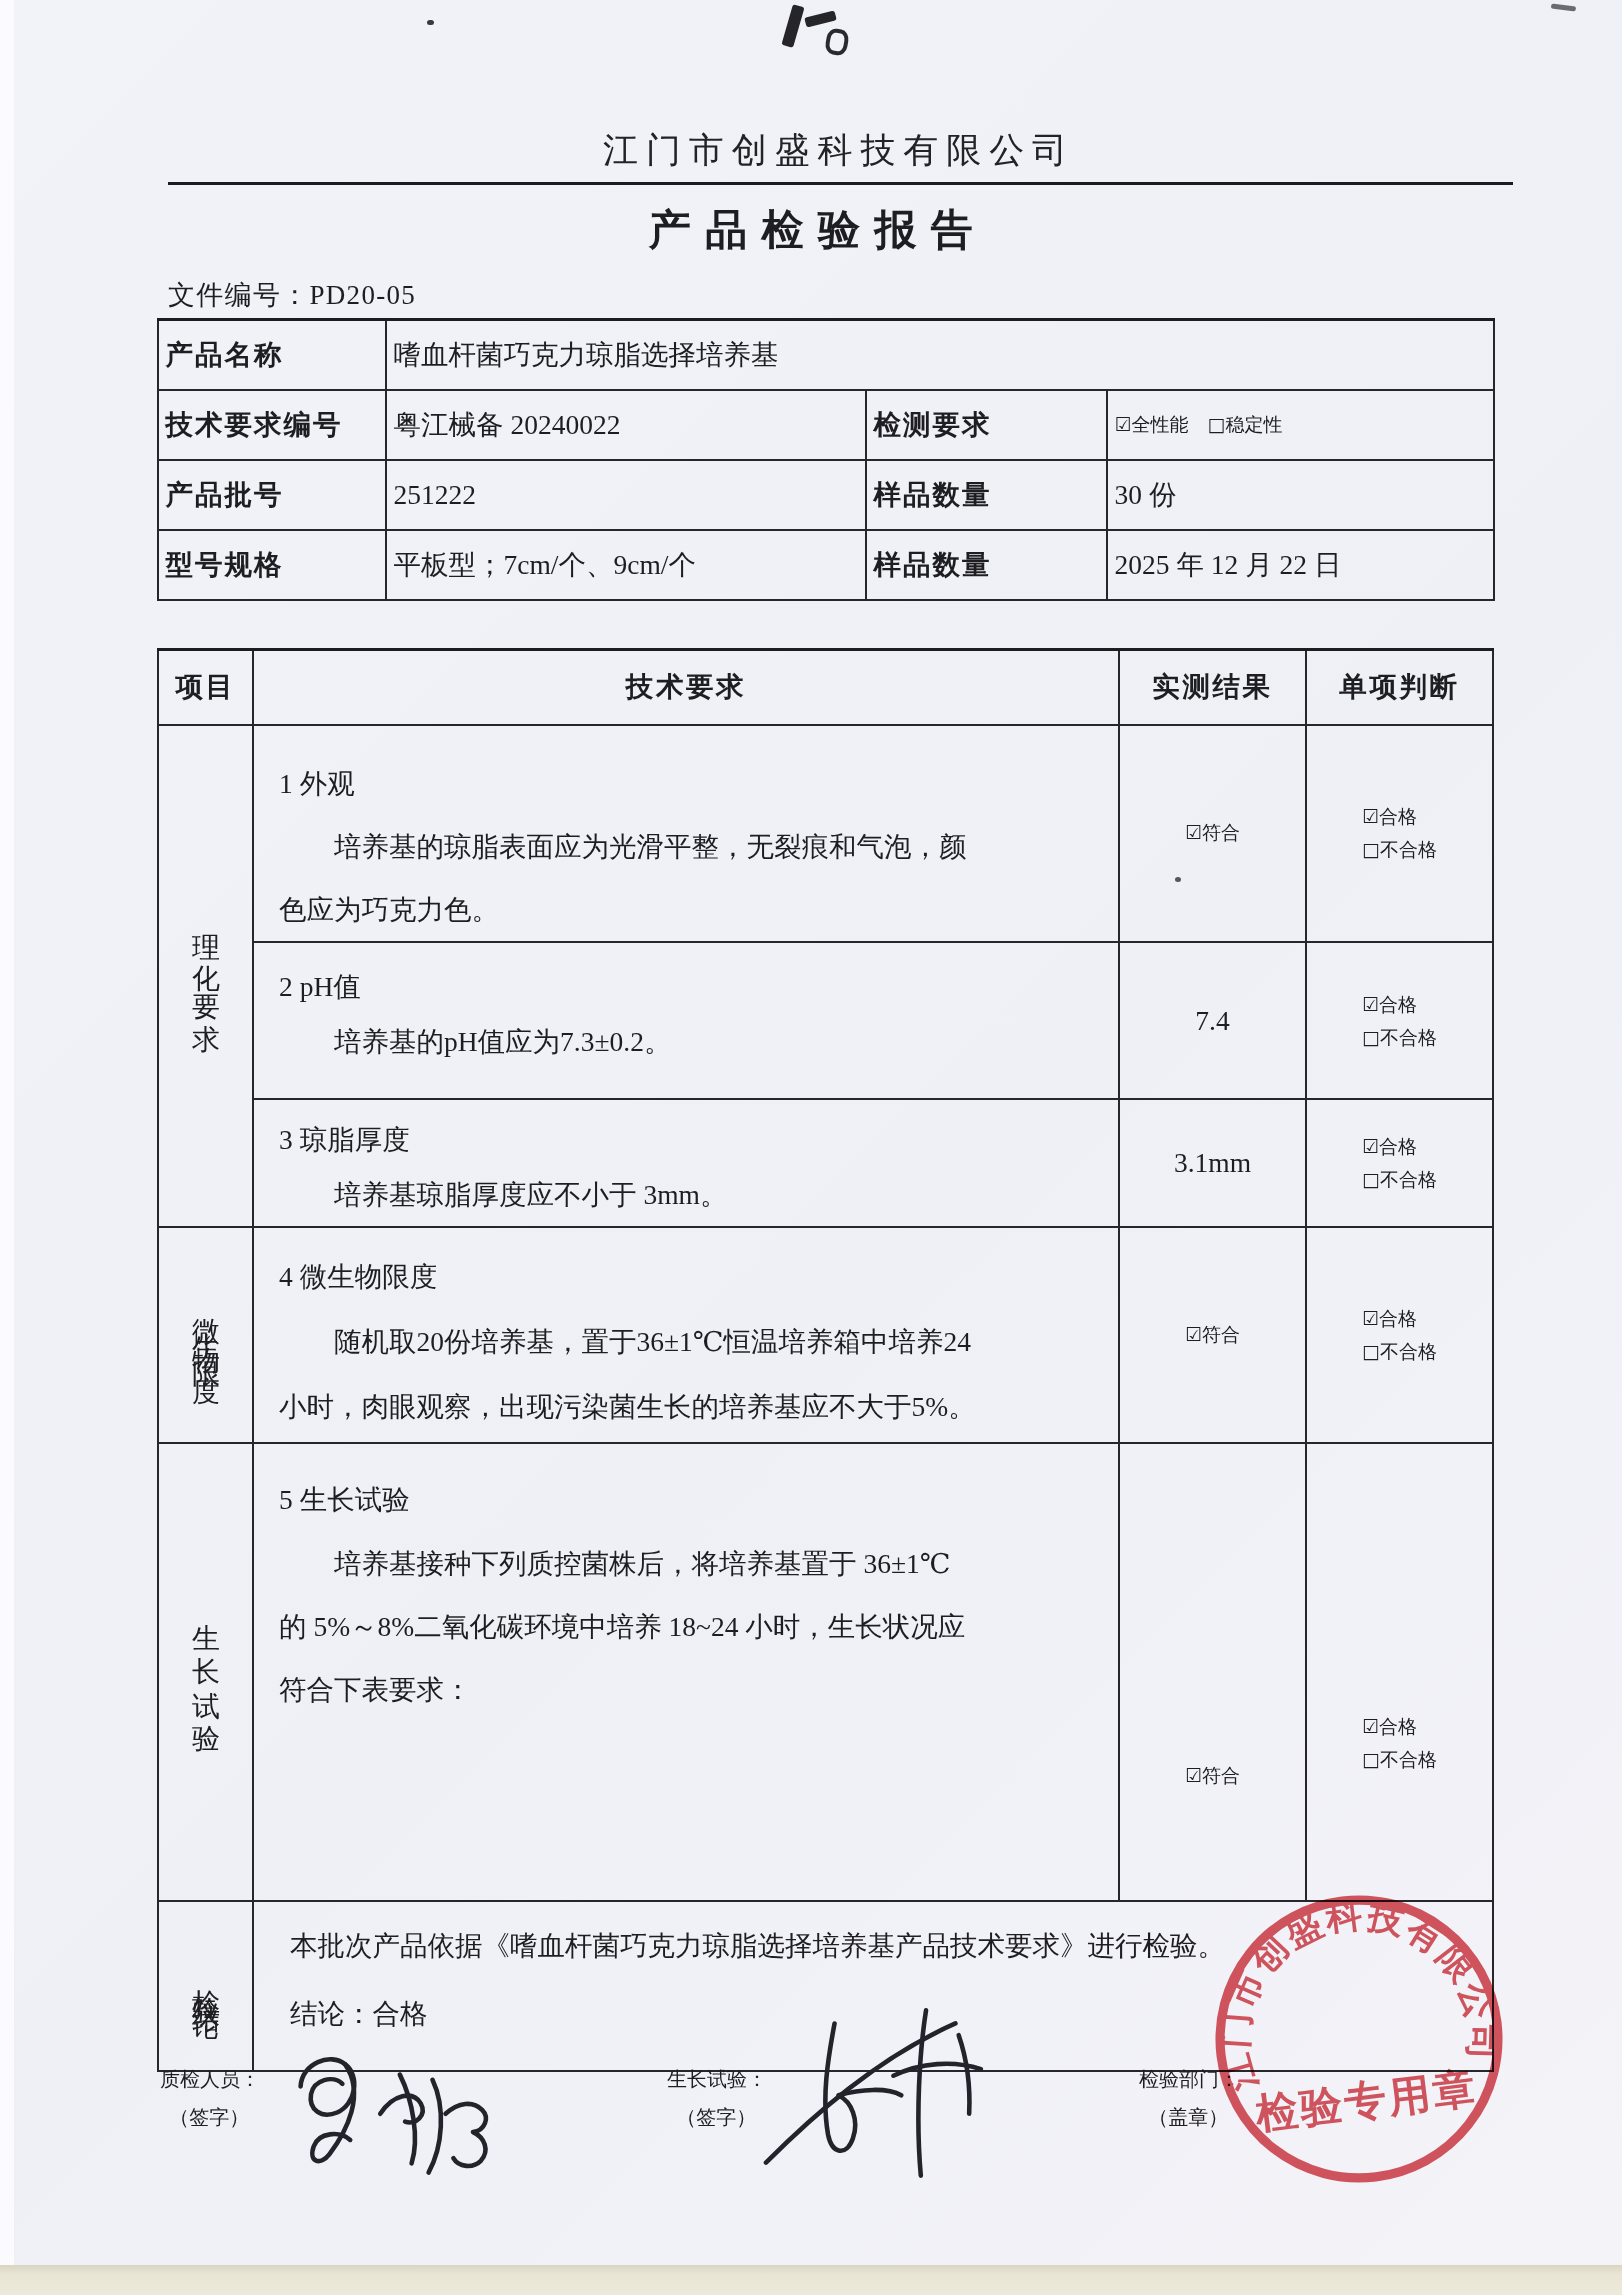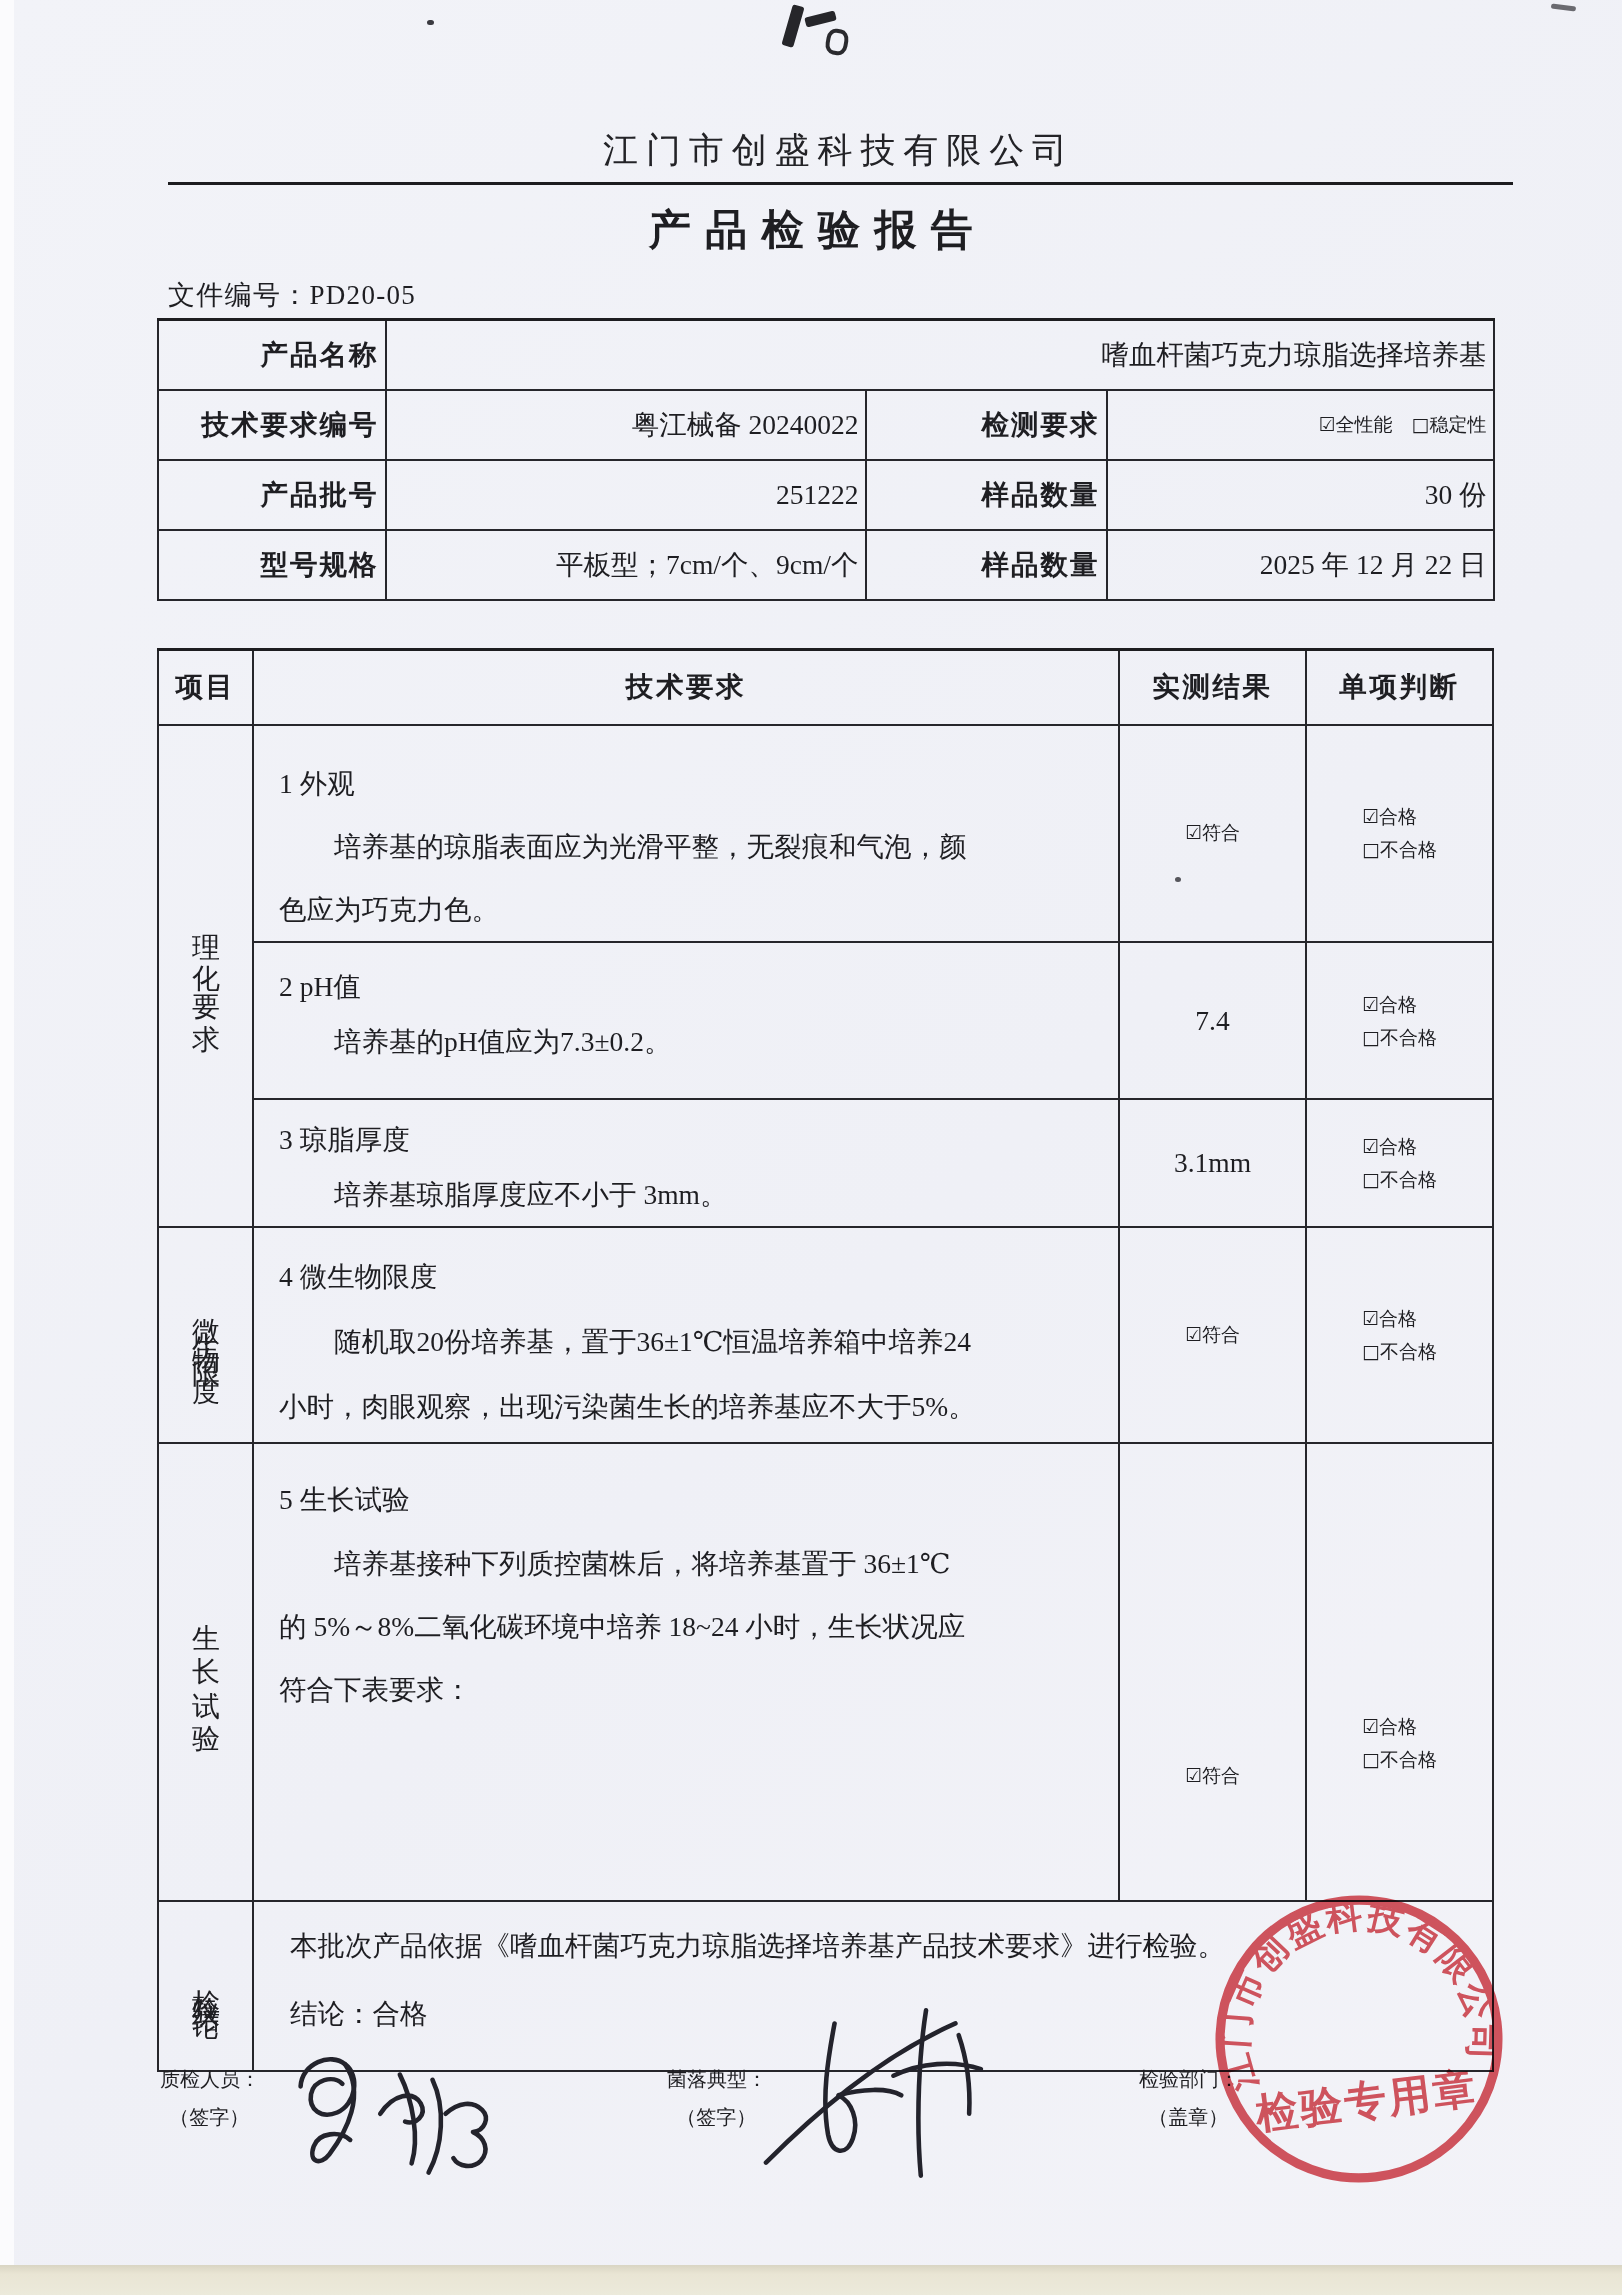--- a/index.html
+++ b/index.html
@@ -26,21 +26,21 @@
     transform:translateX(6.5px);
   }
   .doc-number { top:277px; left:168px; font-size:27px; letter-spacing:1.3px; }
 
   
   table { border-collapse:collapse; table-layout:fixed; }
   td,th { border:2px solid #26262b; font-weight:400; font-size:27.5px; vertical-align:middle; }
 
   .info-table { top:318px; left:157px; width:1335px; }
   .info-table { border-top:3.3px solid #1d1d20; }
-  .info-table td { text-align:right; padding:3.9px 6.5px; }
+  .info-table td { text-align:left; padding:3.9px 6.5px; }
   .info-table td.lbl { font-weight:600; letter-spacing:2px; }
 
   .result-table { top:648px; left:157px; width:1335px; border-top:3.3px solid #1d1d20; border-bottom:2.6px solid #1d1d20;}
   .result-table th { font-weight:600; letter-spacing:2.6px; text-align:center; }
   .result-table td.group-cell { text-align:center; vertical-align:middle; }
   .vlabel {
     display:inline-block; writing-mode:vertical-rl; text-orientation:upright;
     font-size:28px; line-height:1.0;
   }
   .vl-phys { letter-spacing:30px; }
@@ -223,21 +223,21 @@
     </td>
   </tr>
 </tbody>
   </table>
 
 <div class="abs footer-block" style="top:2060px;left:160px;">
   <div>质检人员：</div>
   <div class="footer-sub">（签字）</div>
 </div>
 <div class="abs footer-block" style="top:2060px;left:667px;">
-  <div>菌落典型：</div>
+  <div>生长试验：</div>
   <div class="footer-sub">（签字）</div>
 </div>
 <div class="abs footer-block" style="top:2060px;left:1139px;">
   <div>检验部门：</div>
   <div class="footer-sub">（盖章）</div>
 </div>
 
 <svg class="abs sig" style="top:2034px;left:281px;" width="222" height="157" viewBox="0 0 340 240">
   <path d="M30,80 C32,44 76,28 98,46 C122,64 114,108 86,120 C62,130 42,116 46,92 C50,70 80,62 94,76"></path>
   <path d="M98,46 C130,92 100,150 74,184 C60,202 42,196 50,172 C58,150 90,148 106,162"></path>

